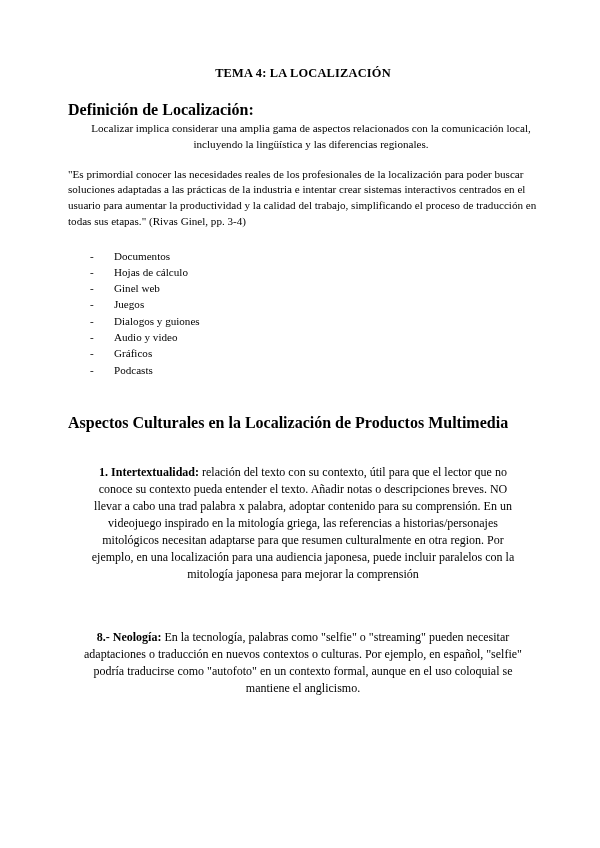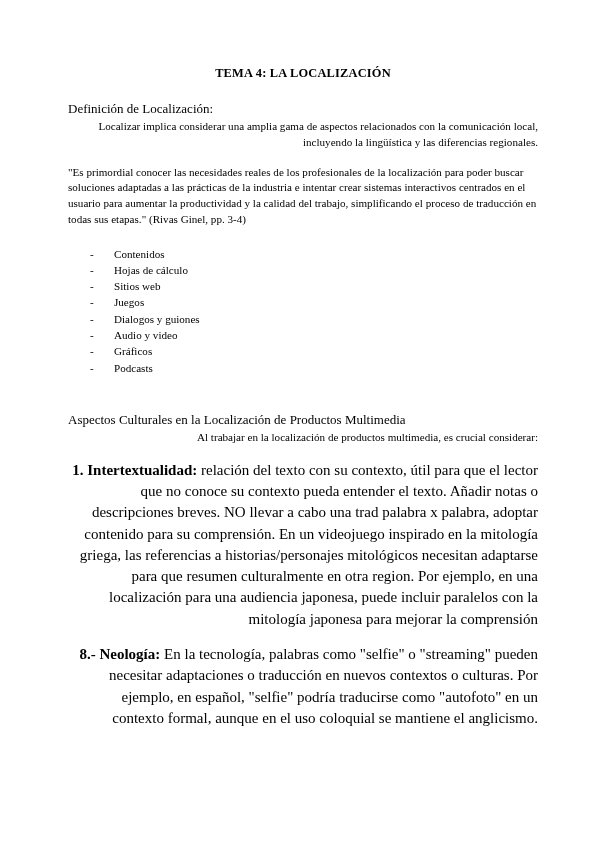--- a/index.html
+++ b/index.html
@@ -22,29 +22,29 @@
     position: relative;
   }
   .doc-title {
     text-align: center;
     font-weight: bold;
     font-size: 12.4px;
     letter-spacing: 0.2px;
     margin: 10px 0 20px 0;
   }
   .section-heading {
-    font-weight: normal;
-    font-size: 13px;
+    font-weight: bold;
+    font-size: 16px;
     margin: 0 0 2px 0;
   }
   p.body-text {
     font-size: 11.1px;
     line-height: 1.42;
     margin: 0 0 0 16px;
-    text-align: right;
+    text-align: center;
   }
   .gap-md { height: 14px; }
   .gap-lg { height: 18px; }
   .quote {
     font-size: 11.1px;
     line-height: 1.42;
     margin: 0;
   }
   ul.dash-list {
     list-style: none;
@@ -56,24 +56,24 @@
     line-height: 1.47;
     padding-left: 46px;
     position: relative;
   }
   ul.dash-list li .dash {
     position: absolute;
     left: 22px;
     top: 0;
   }
   .numbered {
-    font-size: 15px;
+    font-size: 12px;
     line-height: 1.42;
-    margin: 0;
-    text-align: right;
+    margin: 16px;
+    text-align: center;
   }
   .numbered b { font-weight: bold; }
 </style>
 </head>
 <body>
 
 <div class="page">
 
   <h1 class="doc-title">TEMA 4: LA LOCALIZACIÓN</h1>
 
@@ -81,37 +81,36 @@
   <p class="body-text">Localizar implica considerar una amplia gama de aspectos relacionados con la comunicación local, incluyendo la lingüística y las diferencias regionales.</p>
 
   <div class="gap-md"></div>
 
   <p class="quote">"Es primordial conocer las necesidades reales de los profesionales de la localización para poder buscar soluciones adaptadas a las prácticas de la industria e intentar crear sistemas interactivos centrados en el usuario para aumentar la productividad y la calidad del trabajo, simplificando el proceso de traducción en todas sus etapas." (Rivas Ginel, pp. 3-4)</p>
 
   <div class="gap-md"></div>
 
 
   <ul class="dash-list">
-    <li><span class="dash">-</span><span>Contenidos</span></li>
+    <li><span class="dash">-</span><span>Documentos</span></li>
     <li><span class="dash">-</span><span>Hojas de cálculo</span></li>
-    <li><span class="dash">-</span><span>Sitios web</span></li>
+    <li><span class="dash">-</span><span>Ginel web</span></li>
     <li><span class="dash">-</span><span>Juegos</span></li>
     <li><span class="dash">-</span><span>Dialogos y guiones</span></li>
     <li><span class="dash">-</span><span>Audio y video</span></li>
     <li><span class="dash">-</span><span>Gráficos</span></li>
     <li><span class="dash">-</span><span>Podcasts</span></li>
   </ul>
 
   <div class="gap-lg"></div>
 
 
   <div class="gap-lg"></div>
 
   <div class="section-heading">Aspectos Culturales en la Localización de Productos Multimedia</div>
-  <p class="body-text">Al trabajar en la localización de productos multimedia, es crucial considerar:</p>
 
   <div class="gap-md"></div>
 
   <p class="numbered"><b>1. Intertextualidad:</b><span> relación del texto con su contexto, útil para que el lector que no conoce su contexto pueda entender el texto. Añadir notas o descripciones breves. NO llevar a cabo una trad palabra x palabra, adoptar contenido para su comprensión. En un videojuego inspirado en la mitología griega, las referencias a historias/personajes mitológicos necesitan adaptarse para que resumen culturalmente en otra region. Por ejemplo, en una localización para una audiencia japonesa, puede incluir paralelos con la mitología japonesa para mejorar la comprensión</span></p>
 
   <div class="gap-md"></div>
 
   <p class="numbered"><b>8.- Neología:</b><span> En la tecnología, palabras como "selfie" o "streaming" pueden necesitar adaptaciones o traducción en nuevos contextos o culturas. Por ejemplo, en español, "selfie" podría traducirse como "autofoto" en un contexto formal, aunque en el uso coloquial se mantiene el anglicismo.</span></p>
 
   <div class="gap-md"></div>

